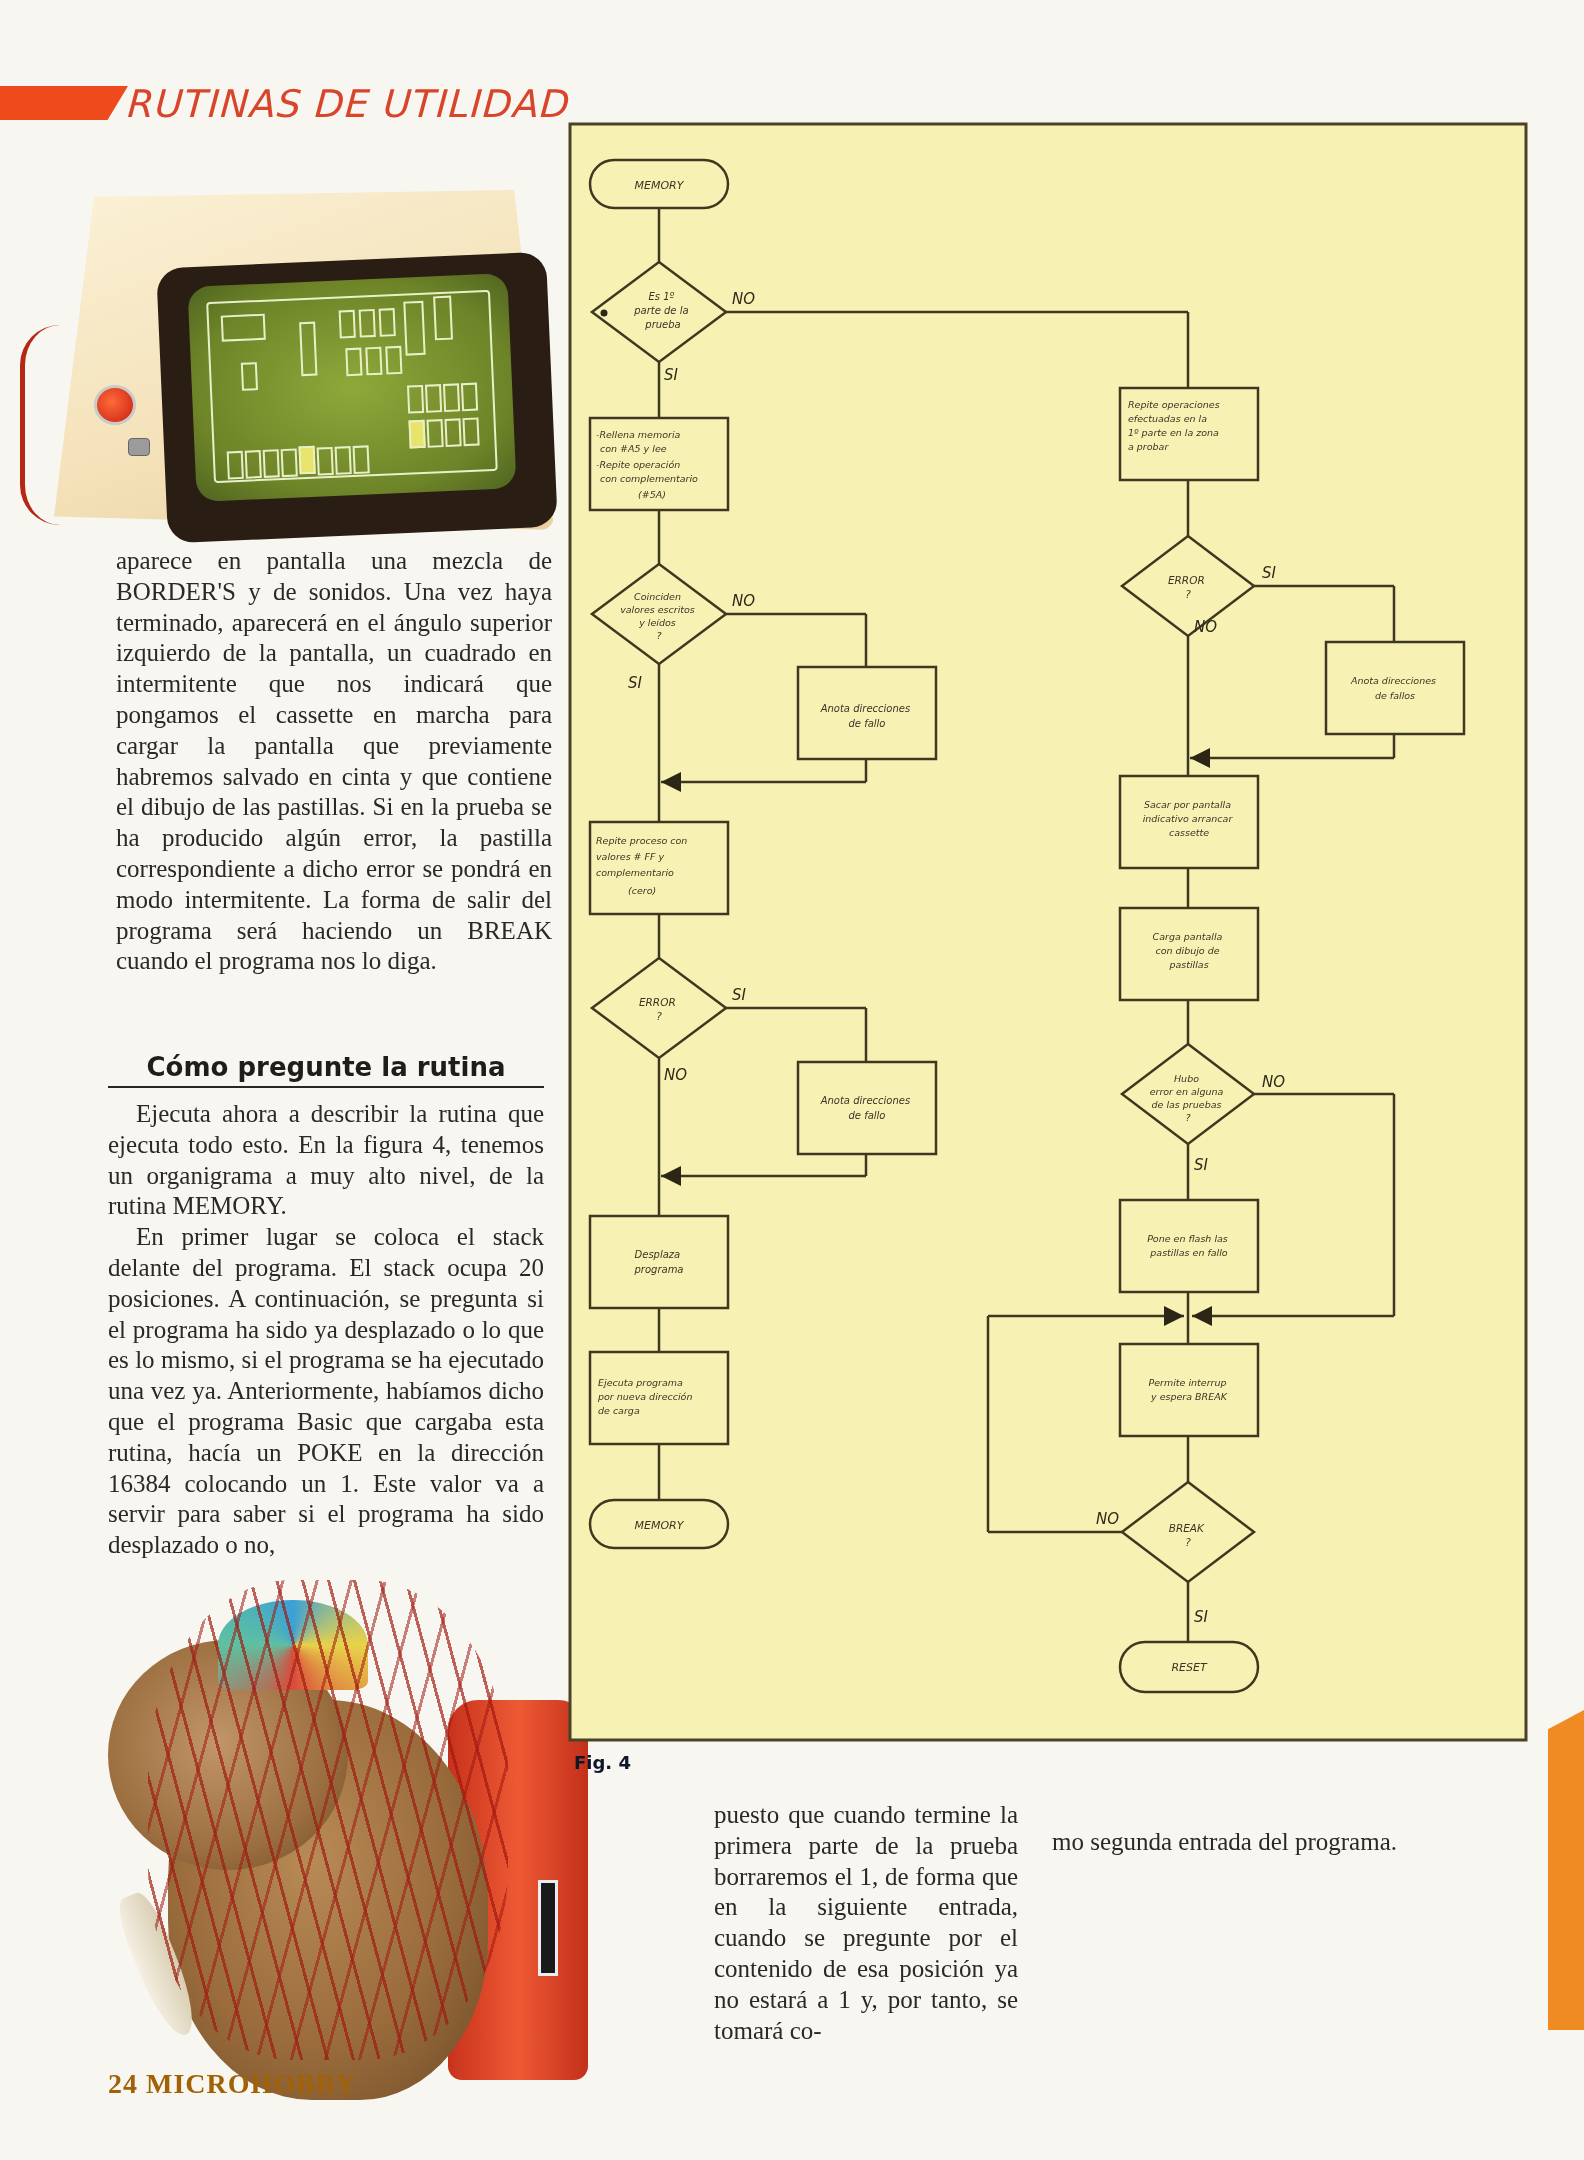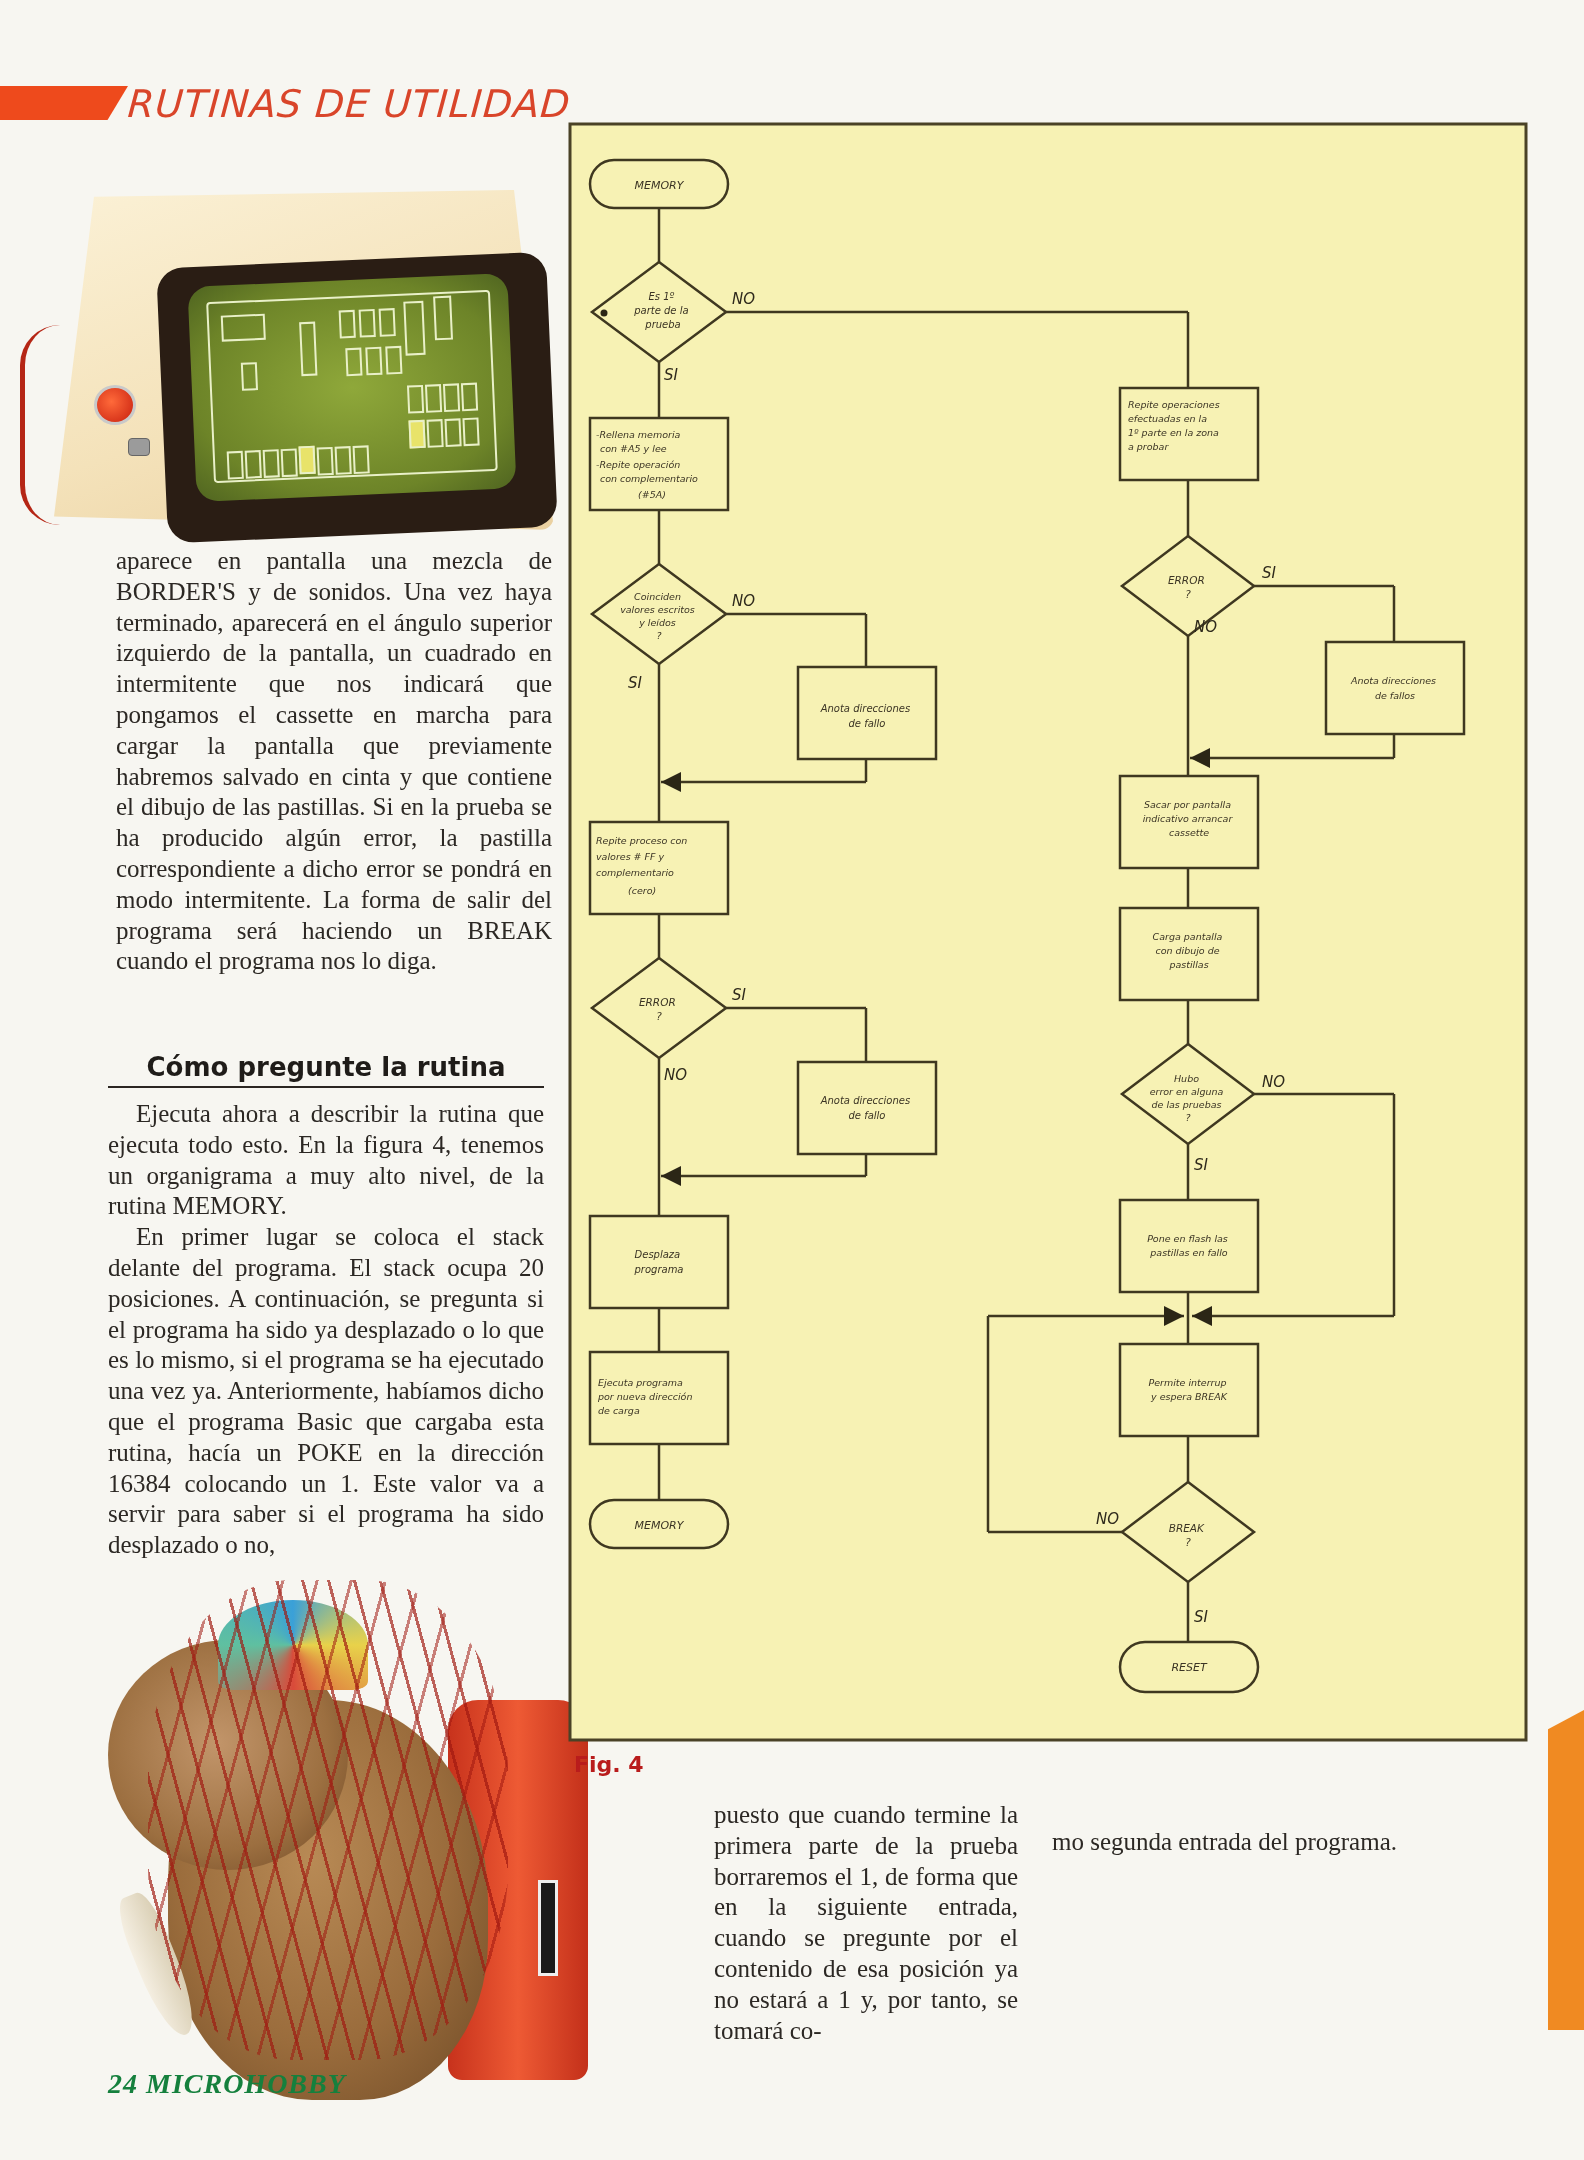--- a/index.html
+++ b/index.html
@@ -75,21 +75,21 @@
     font-size: 26px; text-align: center; color: #1f1c19;
     border-bottom: 2px solid #2b2622; padding-bottom: 4px;
   }
   .col-left-2 { left: 108px; top: 1099px; width: 436px; }
   .col-mid { left: 714px; top: 1800px; width: 304px; }
   .col-right { left: 1052px; top: 1800px; width: 436px; margin-top: 27px; }
 
   .page-footer {
     position: absolute; left: 108px; top: 2068px;
     font-family: "Liberation Serif", serif; font-weight: bold; font-size: 28px;
-    color: #15803d; letter-spacing: 1px; font-style: italic;
+    color: #a16207; letter-spacing: 1px;
   }
 
   
   .illustration {
     position: absolute; left: 108px; top: 1580px; width: 560px; height: 560px;
   }
   .chair {
     position: absolute; left: 340px; top: 120px; width: 140px; height: 380px;
     background: linear-gradient(90deg, #c7321c, #ee5a34 50%, #c3301a);
     border-radius: 30px 30px 14px 14px;
@@ -122,21 +122,21 @@
       repeating-linear-gradient(105deg, transparent 0 30px, rgba(160,24,16,.6) 30px 33px);
     border-radius: 40%;
     opacity: .9;
   }
 
   
   .flow-wrap { position: absolute; left: 568px; top: 122px; width: 960px; height: 1708px; font-style: italic; }
   .flow-svg { position: absolute; left: 0; top: 0; }
   .fig-label {
     position: absolute; left: 574px; top: 1752px;
-    font-family: "DejaVu Sans", sans-serif; font-weight: bold; font-size: 22px; color: #b91c1c;
+    font-family: "DejaVu Sans", sans-serif; font-weight: bold; font-size: 18px; color: #0f172a;
   }
   .side-tab {
     position: absolute; left: 1548px; top: 1710px; width: 36px; height: 320px;
     background: #f08a22; clip-path: polygon(0 6%, 100% 0, 100% 100%, 0 100%);
   }
   .flow-text { font-family: "DejaVu Sans", sans-serif; fill: #3b3424; }
   .flow-label { font-family: "DejaVu Sans", sans-serif; fill: #2f2a1c; font-size: 15px; }
 </style>
 </head>
 <body>

